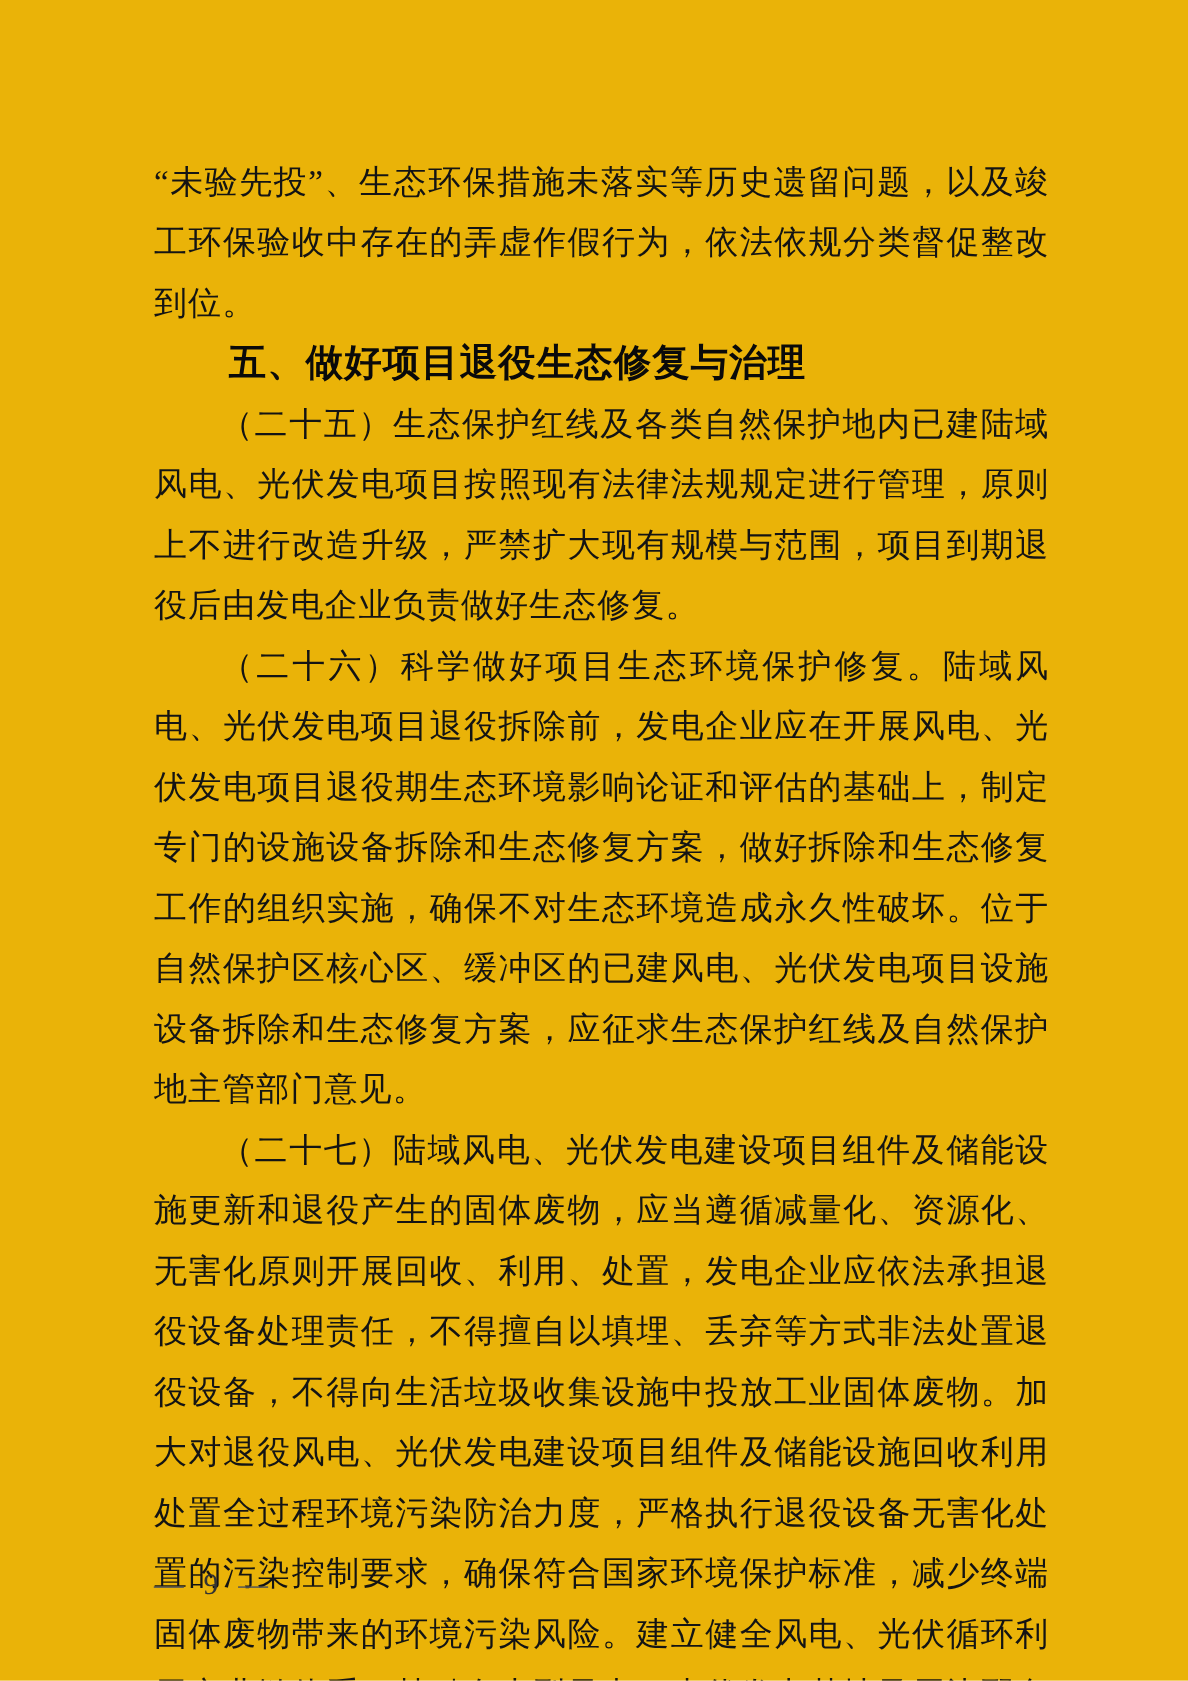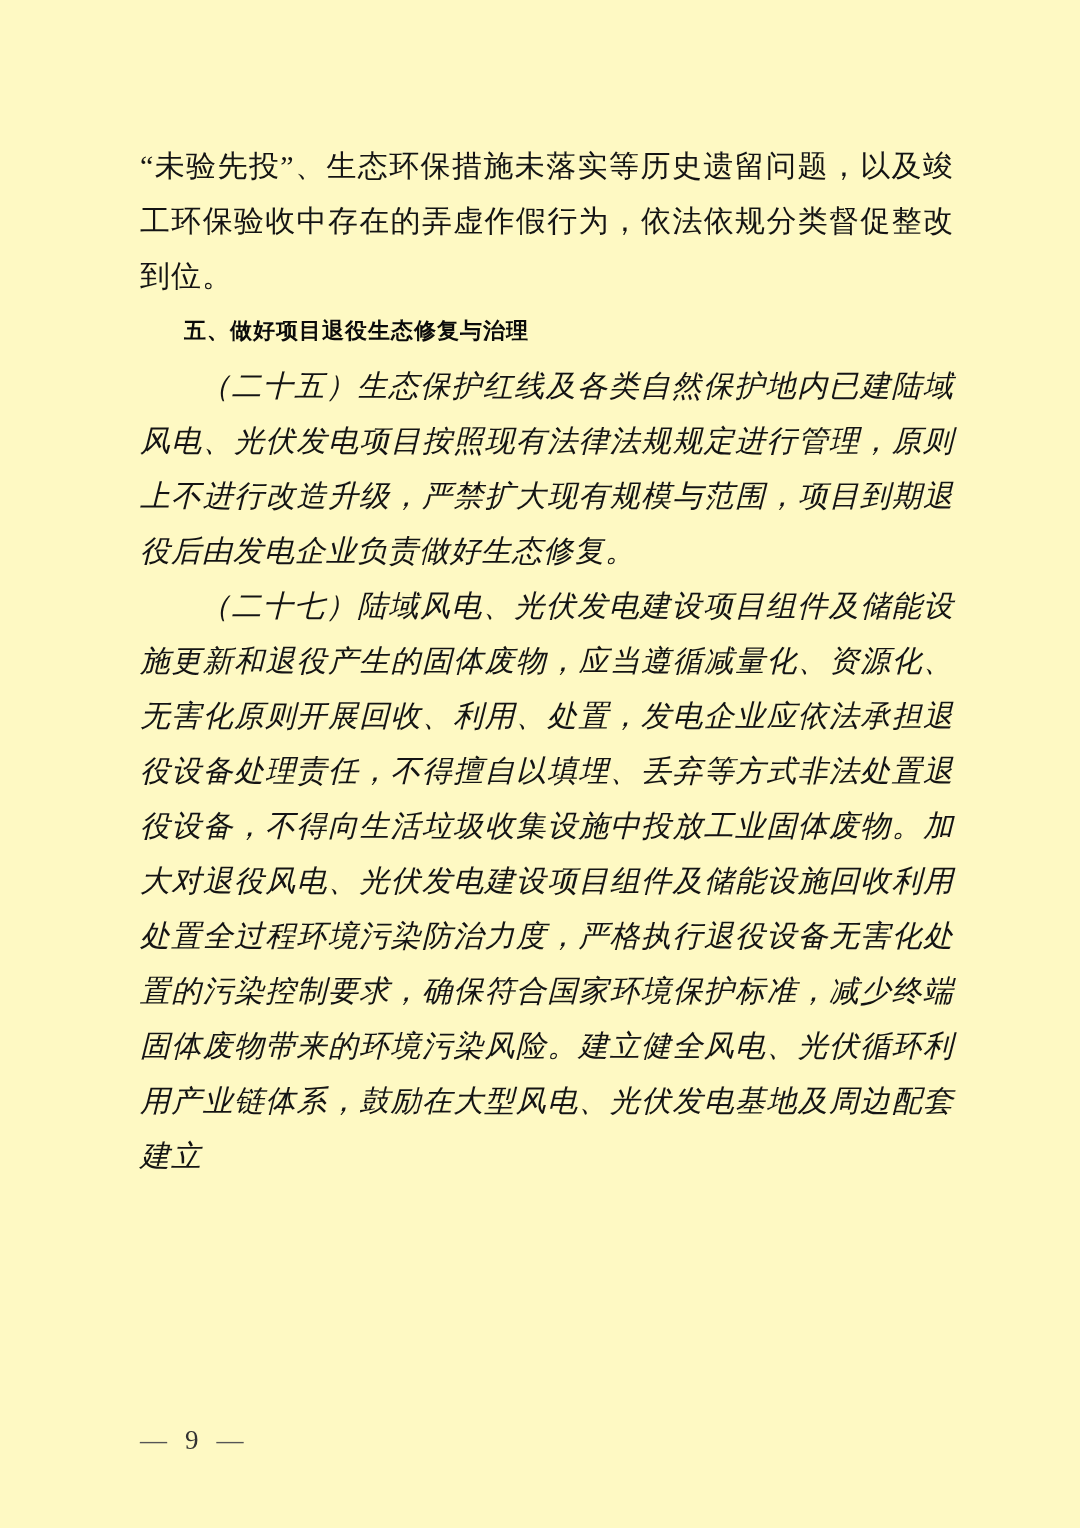--- a/index.html
+++ b/index.html
@@ -4,47 +4,46 @@
 <style>
   * { margin: 0; padding: 0; box-sizing: border-box; }
   html, body {
     background: #ffffff;
   }
   .page {
     position: relative;
     width: 1080px;
     height: 1528px;
     margin: 0 auto;
-    background: #fef9c3;
+    background: #eab308;
     overflow: hidden;
     font-family: "Liberation Serif", "DejaVu Serif", serif;
   }
   .content {
     position: absolute;
     top: 138px;
     left: 140px;
     width: 814px;
     color: #111111;
   }
   .para {
     font-size: 30px;
     line-height: 55px;
     text-align: justify;
     text-align-last: left;
     letter-spacing: 1px;
     color: #141414;
   }
   .para.indent {
     text-indent: 2em;
-    font-style: italic;
   }
   .heading {
     font-family: "Liberation Sans", "DejaVu Sans", sans-serif;
     font-weight: 700;
-    font-size: 22px;
+    font-size: 34px;
     line-height: 55px;
     text-indent: 2em;
     letter-spacing: 1px;
     color: #0a0a0a;
   }
   .footer {
     position: absolute;
     left: 140px;
     bottom: 72px;
     display: flex;
@@ -62,20 +61,21 @@
   }
 </style>
 </head>
 <body>
 
 <div class="page">
   <div class="content">
     <p class="para">“未验先投”、生态环保措施未落实等历史遗留问题，以及竣工环保验收中存在的弄虚作假行为，依法依规分类督促整改到位。</p>
     <p class="heading">五、做好项目退役生态修复与治理</p>
     <p class="para indent">（二十五）生态保护红线及各类自然保护地内已建陆域风电、光伏发电项目按照现有法律法规规定进行管理，原则上不进行改造升级，严禁扩大现有规模与范围，项目到期退役后由发电企业负责做好生态修复。</p>
+    <p class="para indent">（二十六）科学做好项目生态环境保护修复。陆域风电、光伏发电项目退役拆除前，发电企业应在开展风电、光伏发电项目退役期生态环境影响论证和评估的基础上，制定专门的设施设备拆除和生态修复方案，做好拆除和生态修复工作的组织实施，确保不对生态环境造成永久性破坏。位于自然保护区核心区、缓冲区的已建风电、光伏发电项目设施设备拆除和生态修复方案，应征求生态保护红线及自然保护地主管部门意见。</p>
     <p class="para indent">（二十七）陆域风电、光伏发电建设项目组件及储能设施更新和退役产生的固体废物，应当遵循减量化、资源化、无害化原则开展回收、利用、处置，发电企业应依法承担退役设备处理责任，不得擅自以填埋、丢弃等方式非法处置退役设备，不得向生活垃圾收集设施中投放工业固体废物。加大对退役风电、光伏发电建设项目组件及储能设施回收利用处置全过程环境污染防治力度，严格执行退役设备无害化处置的污染控制要求，确保符合国家环境保护标准，减少终端固体废物带来的环境污染风险。建立健全风电、光伏循环利用产业链体系，鼓励在大型风电、光伏发电基地及周边配套建立</p>
   </div>
 
   <div class="footer">
     <span class="dash">—</span>
     <span class="num">9</span>
     <span class="dash">—</span>
   </div>
 </div>
 

